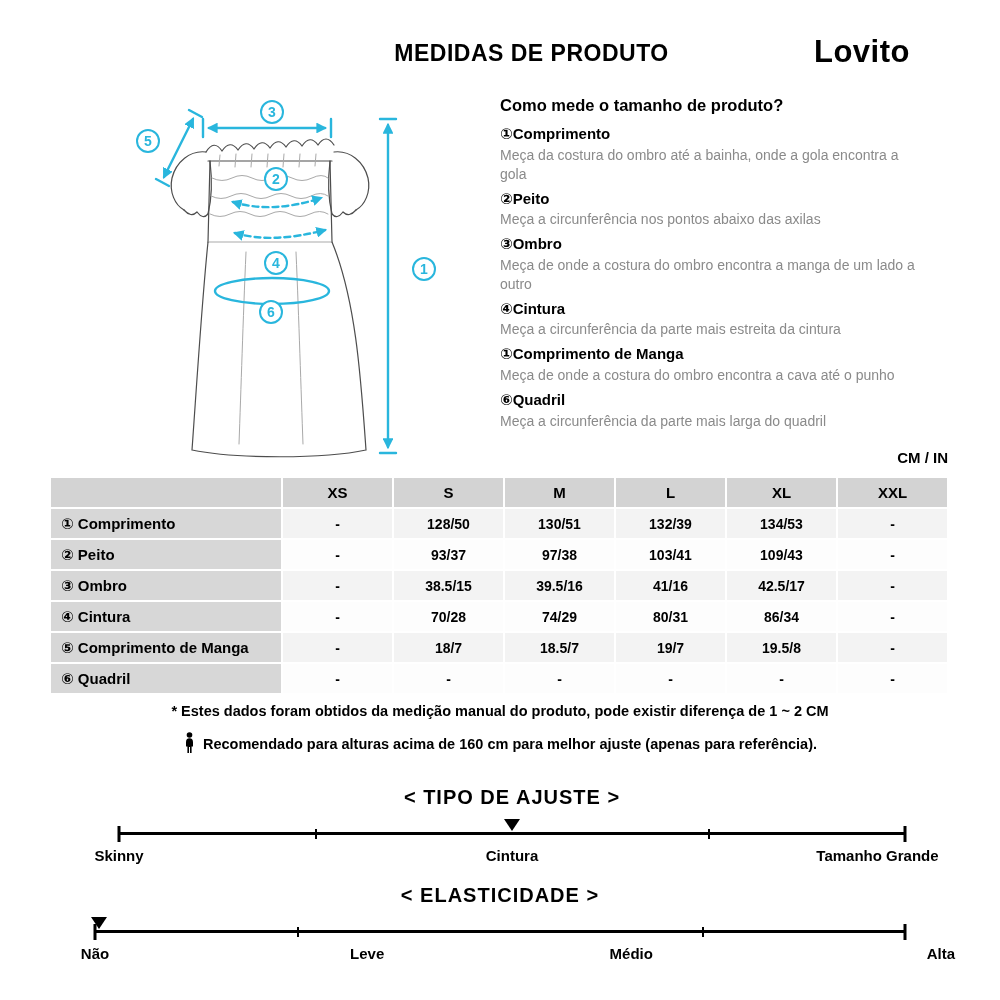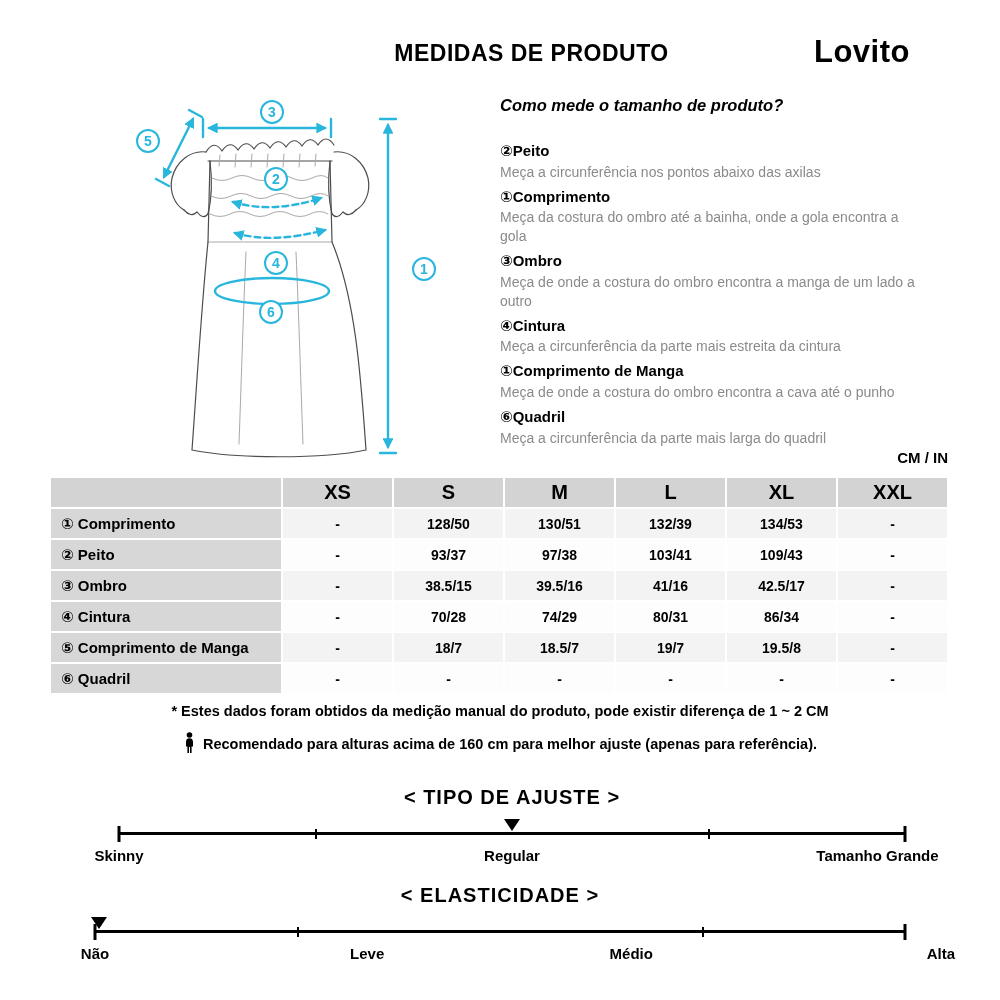--- a/index.html
+++ b/index.html
@@ -13,31 +13,31 @@
 
   .diagram { position:absolute; left:40px; top:95px; }
   .sketch path { stroke:#4d4d4d; fill:none; stroke-width:1.2px; stroke-linecap:round; }
   .sketch path.lite { stroke:#a9a9a9; stroke-width:1px; }
   .ann  { stroke:var(--accent); fill:none; stroke-width:2.4px; stroke-linecap:round; }
   .dash { stroke-dasharray:6 4; }
   .co   { fill:#fff; stroke:var(--accent); stroke-width:2px; }
   .con  { fill:var(--accent); font-weight:bold; font-size:14px; text-anchor:middle; dominant-baseline:central; }
 
   .guide { position:absolute; left:500px; top:96px; width:420px; }
-  .guide-heading { font-size:16.5px; font-weight:bold; margin-bottom:27px;font-style:italic; }
+  .guide-heading { font-size:16.5px; font-weight:bold; margin-bottom:10px; }
   .guide-label { font-size:15px; font-weight:bold; line-height:1.25; }
   .guide-desc  { font-size:14px; color:#8a8a8a; line-height:1.35; margin:2px 0 6px; }
 
   .units { position:absolute; top:449px; right:52px; font-size:15px; font-weight:bold; }
 
   .size-table { position:absolute; left:50px; top:477px; width:898px;
                 border-collapse:separate; border-spacing:0; table-layout:fixed; }
   .size-table th, .size-table td { border:1px solid #fff; height:31px; text-align:center;
                 font-weight:bold; padding:0; overflow:hidden; white-space:nowrap; }
-  .size-table thead th { background:var(--th-bg); font-size:20px;margin-left:36px; }
+  .size-table thead th { background:var(--th-bg); font-size:15px;margin-left:36px; }
   .size-table th.row-label { background:var(--label-bg); text-align:left; padding-left:10px; font-size:15px; }
   .size-table td { font-size:14px; background:#fdfdfd; }
   .size-table tbody tr:nth-child(odd) td { background:var(--stripe); }
 
   .notes { position:absolute; top:703px; left:0; width:1000px; text-align:center;
            font-size:14.5px; font-weight:bold; }
   .note  { margin-bottom:13px; }
   .person-icon svg { vertical-align:-5px; margin-right:7px; }
 
   .slider { position:absolute; left:0; width:1000px; }
@@ -127,26 +127,26 @@
           <circle class="co" cx="424" cy="269" r="11"></circle>
           <text class="con" x="424" y="269">1</text>
         </g>
     </g>
   </svg>
 
   <div class="guide">
     <div class="guide-heading">Como mede o tamanho de produto?</div>
     <div class="guide-list">
         <div class="guide-item">
+          <div class="guide-label">①Comprimento</div>
+          <div class="guide-desc">Meça da costura do ombro até a bainha, onde a gola encontra a gola</div>
+        </div>
+        <div class="guide-item">
           <div class="guide-label">②Peito</div>
           <div class="guide-desc">Meça a circunferência nos pontos abaixo das axilas</div>
-        </div>
-        <div class="guide-item">
-          <div class="guide-label">①Comprimento</div>
-          <div class="guide-desc">Meça da costura do ombro até a bainha, onde a gola encontra a gola</div>
         </div>
         <div class="guide-item">
           <div class="guide-label">③Ombro</div>
           <div class="guide-desc">Meça de onde a costura do ombro encontra a manga de um lado a outro</div>
         </div>
         <div class="guide-item">
           <div class="guide-label">④Cintura</div>
           <div class="guide-desc">Meça a circunferência da parte mais estreita da cintura</div>
         </div>
         <div class="guide-item">
@@ -256,21 +256,21 @@
     <div class="slider-track">
       <div class="slider-line"></div>
       <div class="tick" style="left:0%"></div>
       <div class="tick small" style="left:25%"></div>
       <div class="tick small" style="left:75%"></div>
       <div class="tick" style="left:100%"></div>
       <div class="marker" style="left: 50%;"></div>
     </div>
     <div class="slider-labels">
         <span class="slider-label" style="left: 0%;">Skinny</span>
-        <span class="slider-label" style="left: 50%;">Regular</span>
+        <span class="slider-label" style="left: 50%;">Cintura</span>
         <span class="slider-label" style="left: 96.5%;">Tamanho Grande</span>
       </div>
   </div>
 
   <div class="slider elastic">
     <div class="slider-title">&lt; ELASTICIDADE &gt;</div>
     <div class="slider-track">
       <div class="slider-line"></div>
       <div class="tick" style="left:0%"></div>
       <div class="tick small" style="left:25%"></div>

